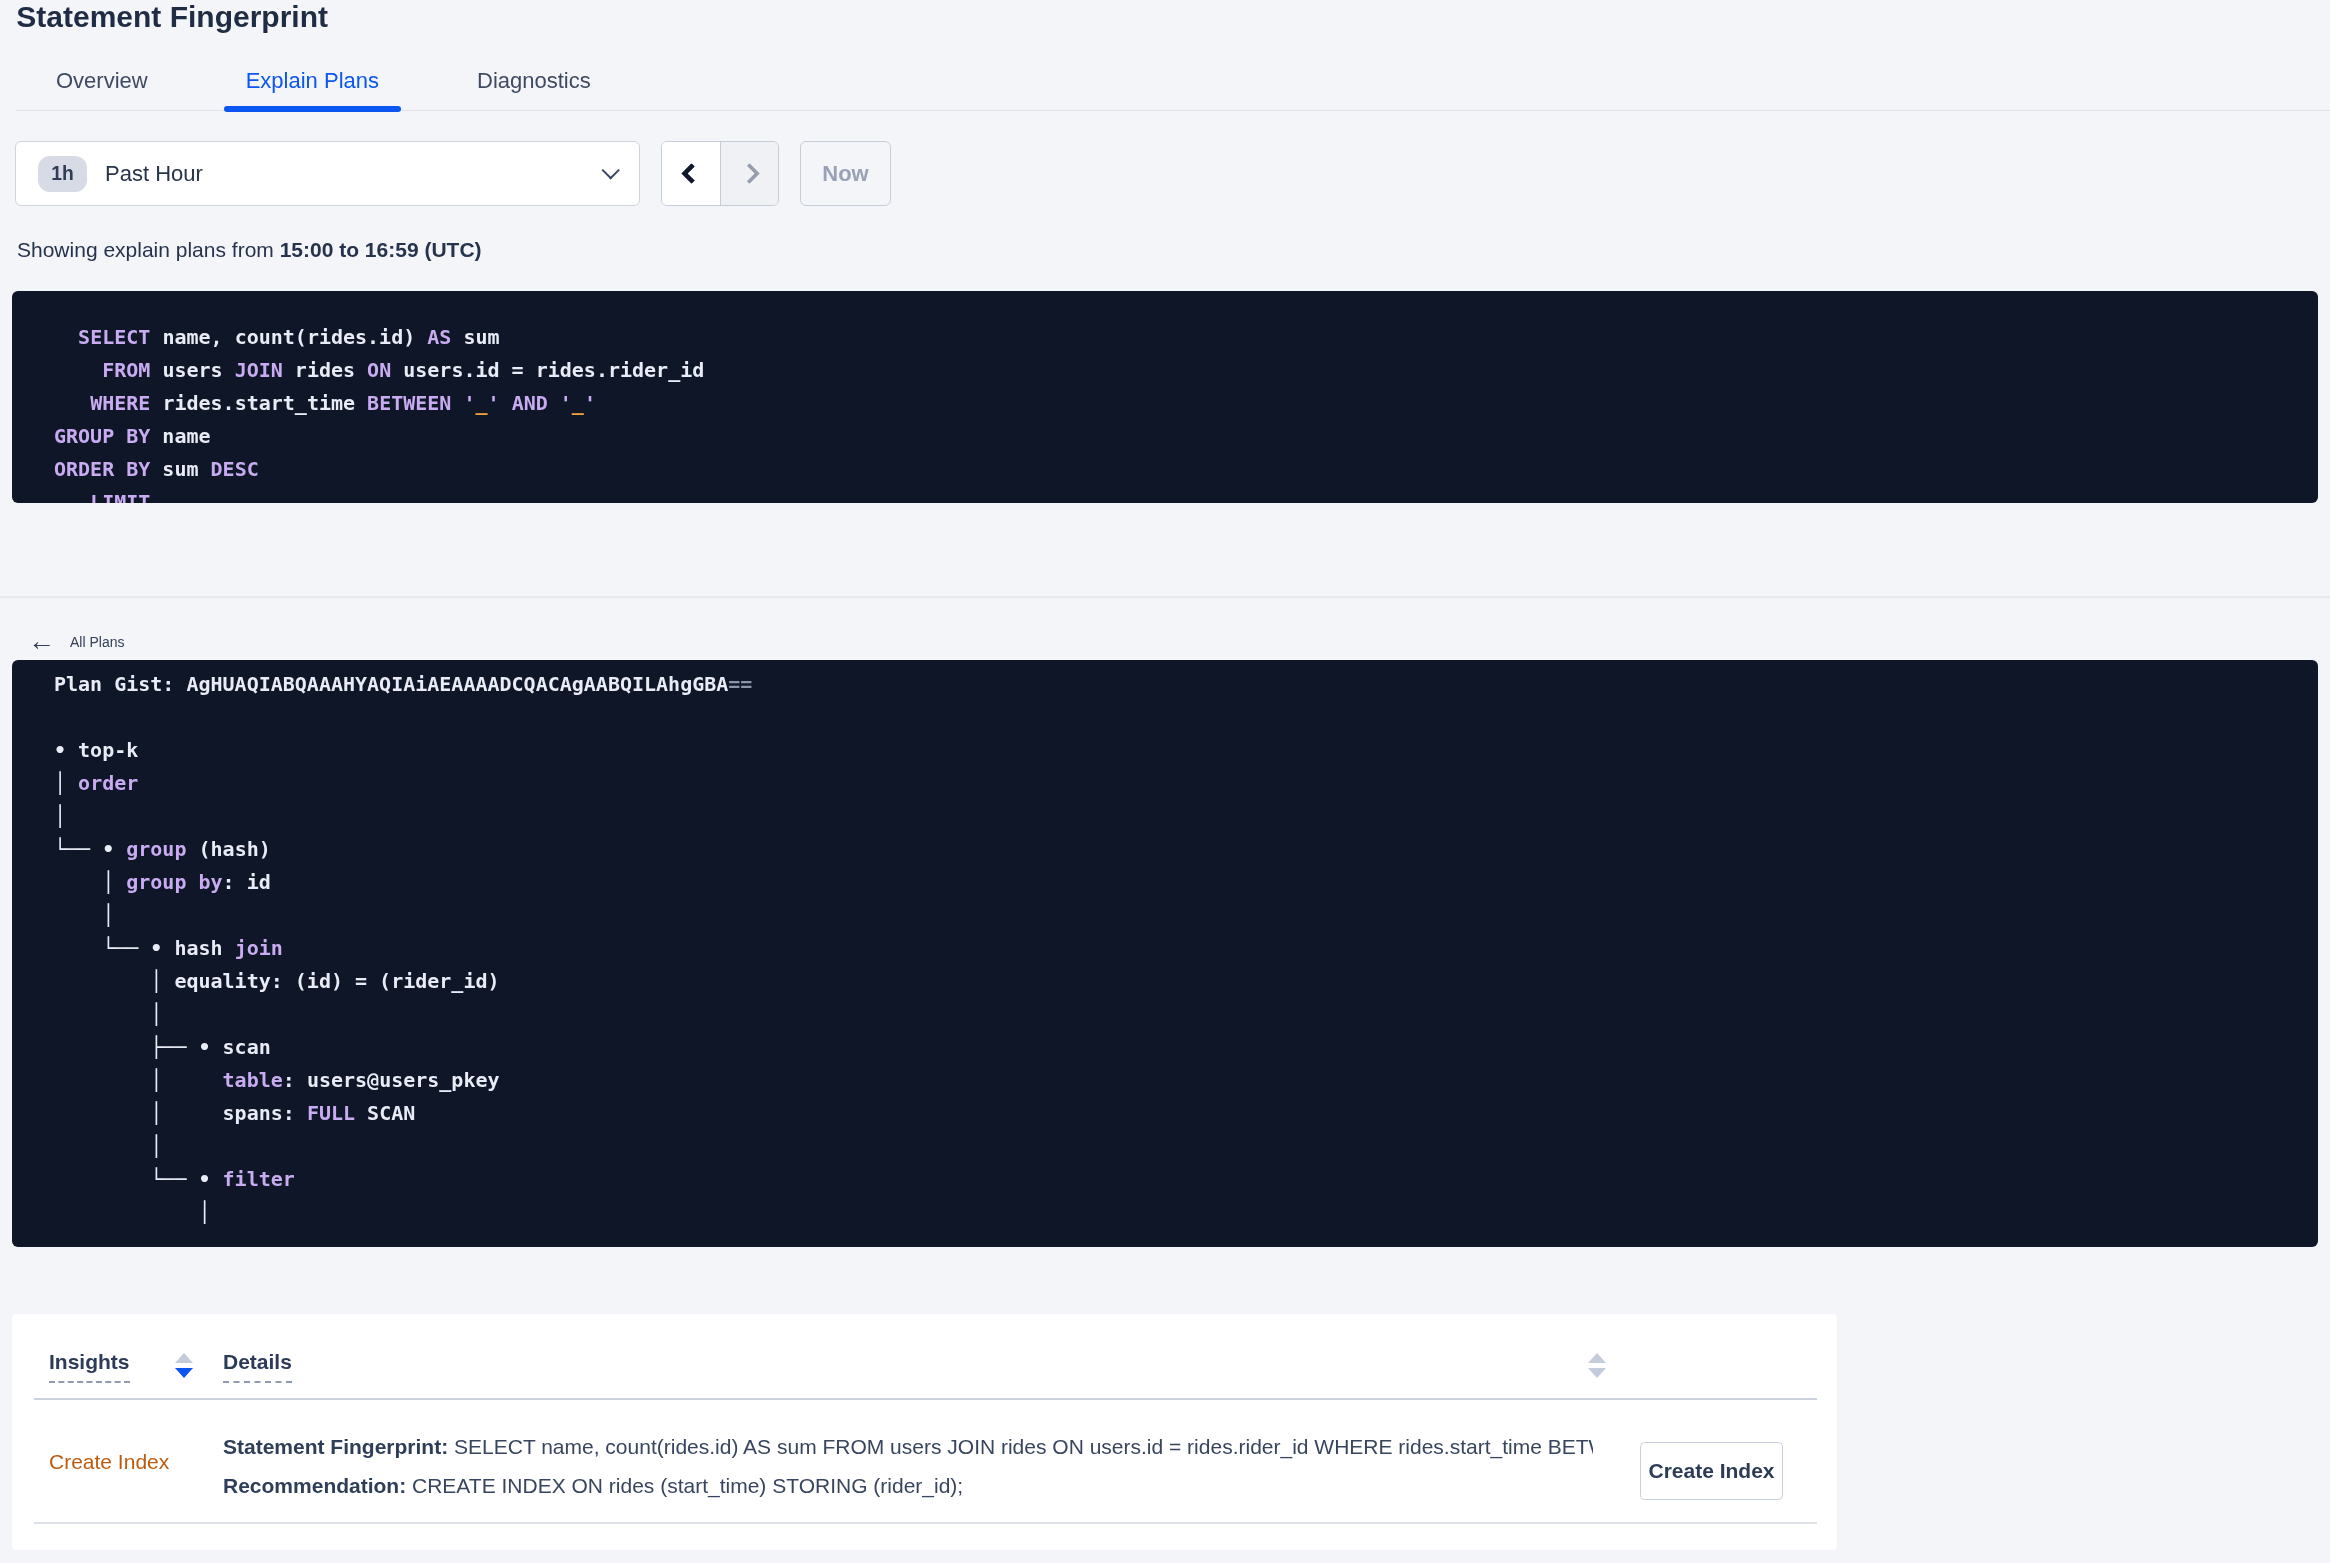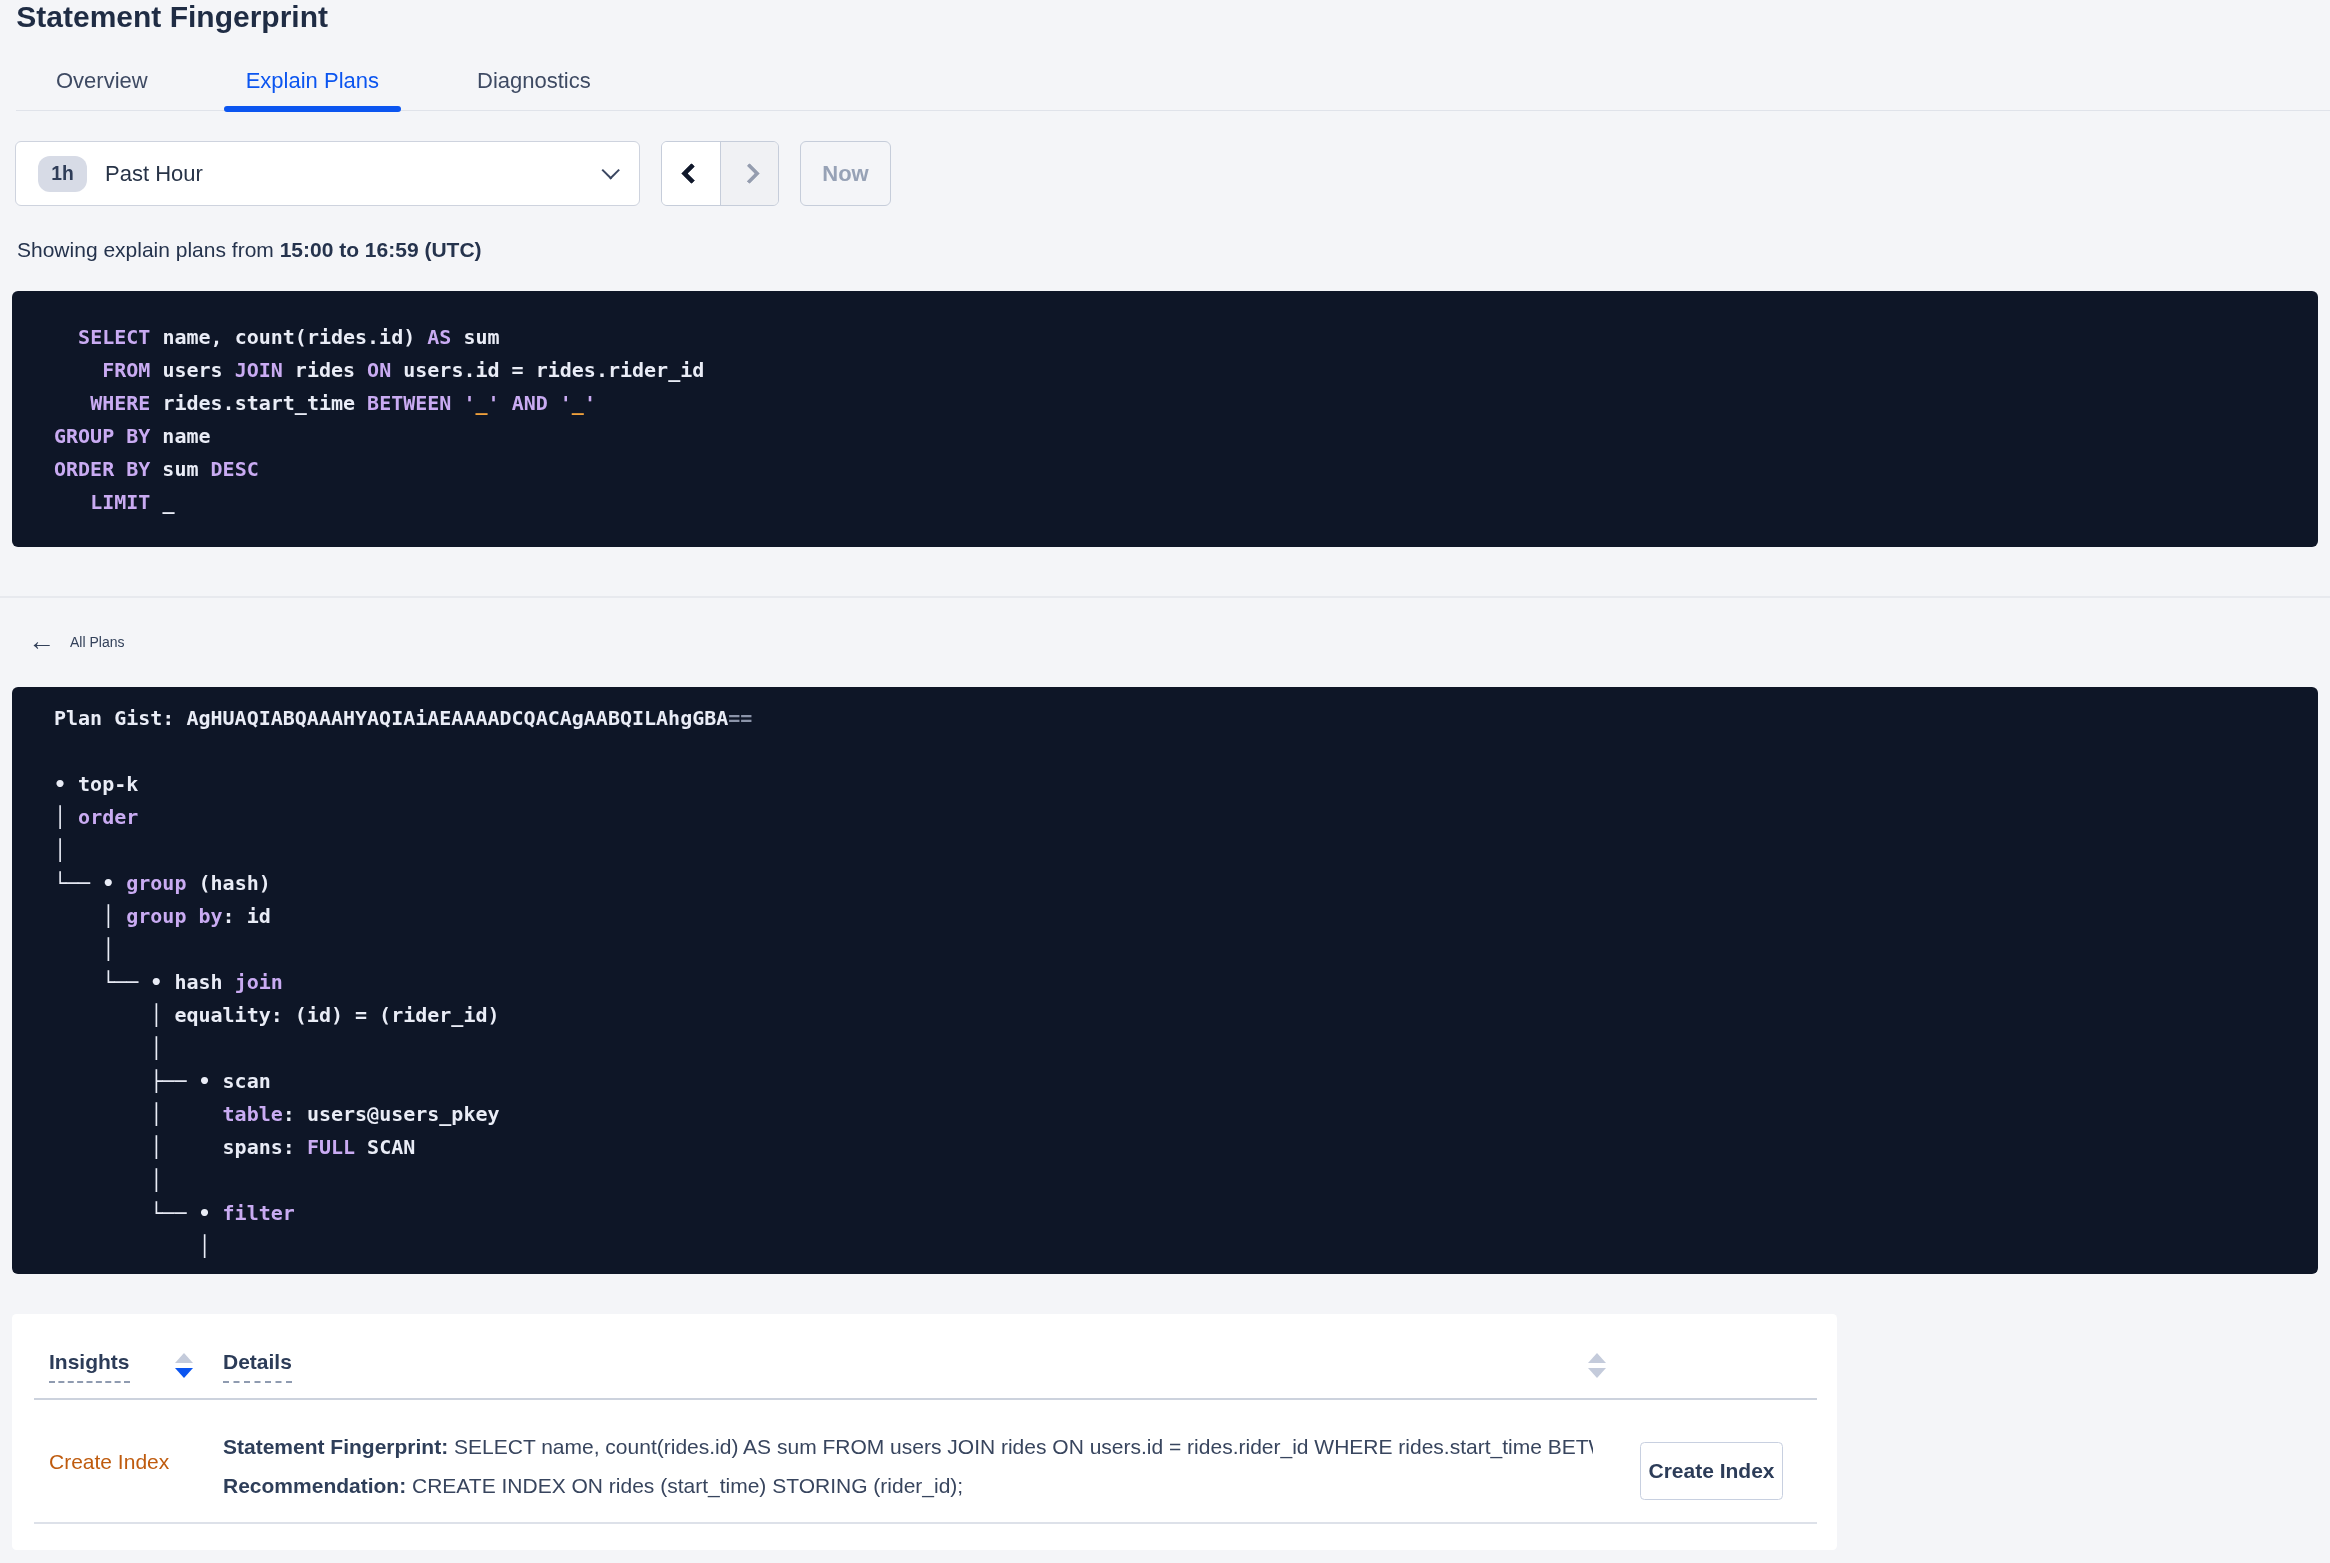--- a/index.html
+++ b/index.html
@@ -34,22 +34,22 @@
   .chev.left{border-left:5.2px solid #10182b;border-bottom:5.2px solid #10182b;transform:rotate(45deg);border-radius:1.5px;}
   .chev.right{border-left:4.5px solid #959daf;border-bottom:4.5px solid #959daf;transform:rotate(225deg);border-radius:1.5px;}
   .now-btn{margin-left:21px;width:91px;height:65px;background:transparent;border:1.5px solid #c6cdda;border-radius:6px;font-size:22px;font-weight:600;color:var(--disabled-text);cursor:default;font-family:"Liberation Sans",sans-serif;}
 
   .showing{position:absolute;top:238px;left:17px;font-size:21px;color:#25334d;}
   .showing b{font-weight:700;}
 
   
   .code-box{position:absolute;left:12px;right:12px;background:var(--code-bg);border-radius:6px;overflow:hidden;
     font-family:"DejaVu Sans Mono","Liberation Mono",monospace;font-size:20px;font-weight:700;color:var(--code-plain);}
-  .sql-box{top:291px;height:256px;padding:30px 42px;}
-  .plan-box{top:687px;height:587px;padding:15px 42px;}
+  .sql-box{top:291px;height:212px;padding:30px 42px;}
+  .plan-box{top:660px;height:587px;padding:8px 42px;}
   .code-line{height:33px;line-height:33px;white-space:pre;}
   .tk-kw{color:var(--code-keyword);}
   .tk-pl{color:var(--code-plain);}
   .tk-lit{color:var(--code-literal);}
   .tk-dim{color:var(--code-dim);}
 
   .section-divider{position:absolute;top:596px;left:0;right:0;height:1.5px;background:#e7e9ee;}
 
   .all-plans{position:absolute;top:628px;left:28px;display:flex;align-items:center;gap:15px;cursor:pointer;color:var(--text-slate);}
   .all-plans .arrow{font-size:27px;line-height:27px;}

